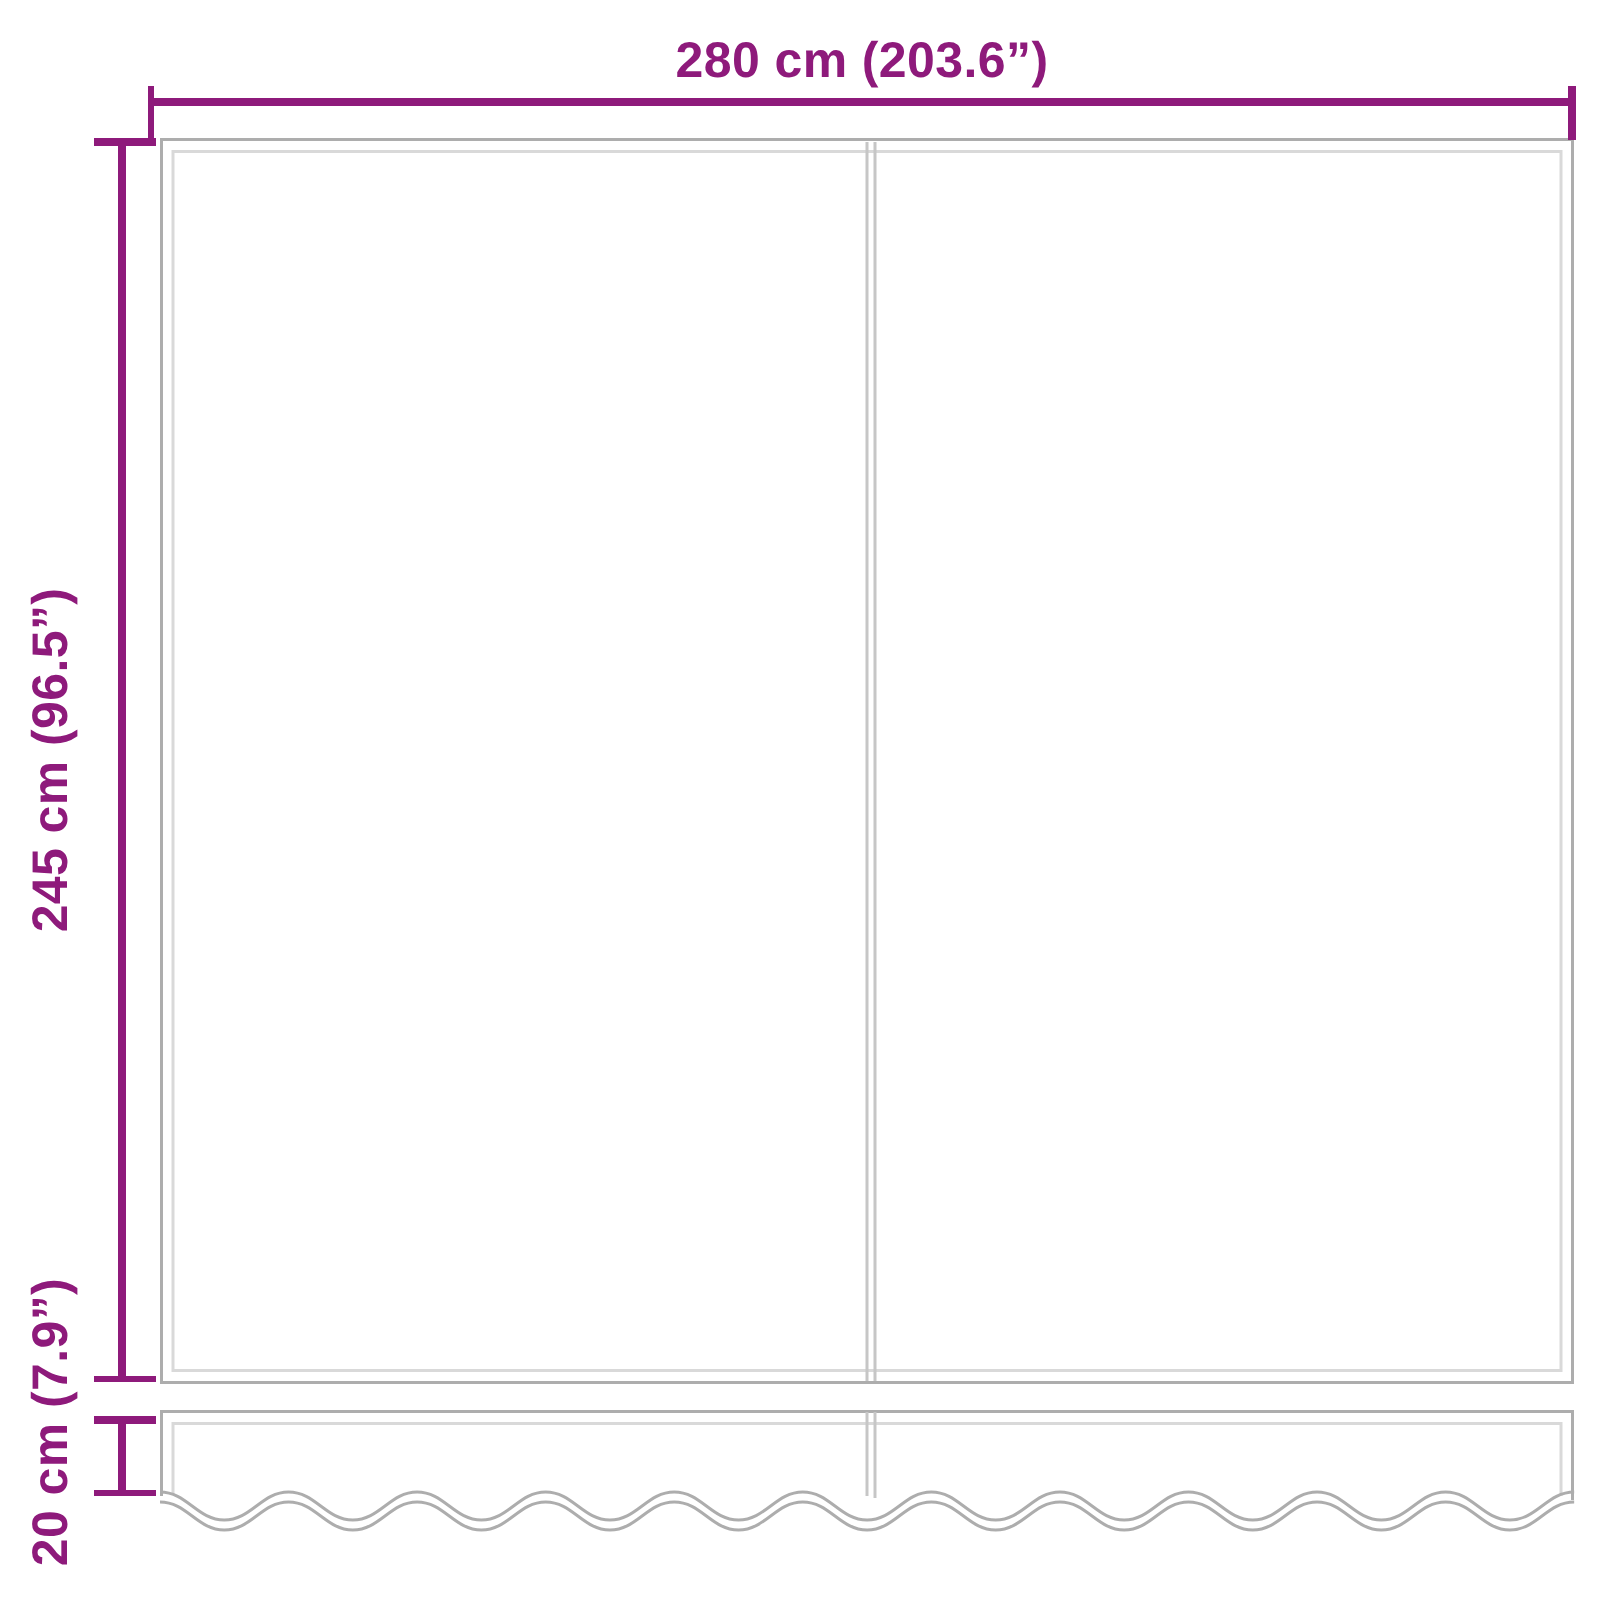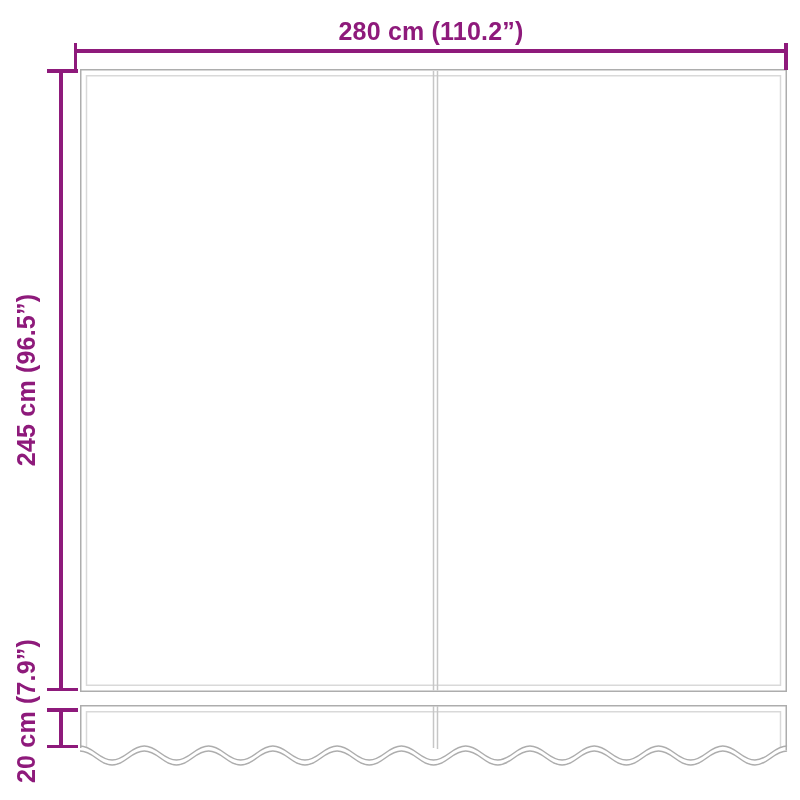--- a/index.html
+++ b/index.html
@@ -50,21 +50,21 @@
     <path d="M780.5 711 V748" stroke="var(--seam)" stroke-width="1.5"></path>
     <path d="M433.5 706 V748" stroke="var(--divider)" stroke-width="1.5"></path>
     <path d="M437.5 706 V749" stroke="var(--divider)" stroke-width="1.5"></path>
     <path stroke="var(--outline)" stroke-width="1.5" d="M 80 746 c 13.50 0 18.64 14 32.14 14 c 13.50 0 18.64 -14 32.14 -14 c 13.50 0 18.64 14 32.14 14 c 13.50 0 18.64 -14 32.14 -14 c 13.50 0 18.64 14 32.14 14 c 13.50 0 18.64 -14 32.14 -14 c 13.50 0 18.64 14 32.14 14 c 13.50 0 18.64 -14 32.14 -14 c 13.50 0 18.64 14 32.14 14 c 13.50 0 18.64 -14 32.14 -14 c 13.50 0 18.64 14 32.14 14 c 13.50 0 18.64 -14 32.14 -14 c 13.50 0 18.64 14 32.14 14 c 13.50 0 18.64 -14 32.14 -14 c 13.50 0 18.64 14 32.14 14 c 13.50 0 18.64 -14 32.14 -14 c 13.50 0 18.64 14 32.14 14 c 13.50 0 18.64 -14 32.14 -14 c 13.50 0 18.64 14 32.14 14 c 13.50 0 18.64 -14 32.14 -14 c 13.50 0 18.64 14 32.14 14 c 13.50 0 18.64 -14 32.14 -14"></path>
     <path stroke="var(--outline)" stroke-width="1.5" d="M 80 751 c 13.50 0 18.64 14 32.14 14 c 13.50 0 18.64 -14 32.14 -14 c 13.50 0 18.64 14 32.14 14 c 13.50 0 18.64 -14 32.14 -14 c 13.50 0 18.64 14 32.14 14 c 13.50 0 18.64 -14 32.14 -14 c 13.50 0 18.64 14 32.14 14 c 13.50 0 18.64 -14 32.14 -14 c 13.50 0 18.64 14 32.14 14 c 13.50 0 18.64 -14 32.14 -14 c 13.50 0 18.64 14 32.14 14 c 13.50 0 18.64 -14 32.14 -14 c 13.50 0 18.64 14 32.14 14 c 13.50 0 18.64 -14 32.14 -14 c 13.50 0 18.64 14 32.14 14 c 13.50 0 18.64 -14 32.14 -14 c 13.50 0 18.64 14 32.14 14 c 13.50 0 18.64 -14 32.14 -14 c 13.50 0 18.64 14 32.14 14 c 13.50 0 18.64 -14 32.14 -14 c 13.50 0 18.64 14 32.14 14 c 13.50 0 18.64 -14 32.14 -14"></path>
   </svg>
 
   <div class="dim" style="left:75px;top:49px;width:711px;height:3.5px;"></div>
   <div class="dim" style="left:73.5px;top:42.5px;width:3.5px;height:27.5px;"></div>
   <div class="dim" style="left:784px;top:42.5px;width:3.5px;height:27.5px;"></div>
-  <div class="dim-label" style="left:431px;top:31px;">280 cm (110.2”)</div>
+  <div class="dim-label" style="left:431px;top:31px;">280 cm (203.6”)</div>
 
   <div class="dim" style="left:59px;top:70px;width:3.5px;height:619px;"></div>
   <div class="dim" style="left:47px;top:69px;width:31px;height:3.5px;"></div>
   <div class="dim" style="left:47px;top:687.5px;width:31px;height:3.5px;"></div>
   <div class="dim-label vertical" style="left:26px;top:380px;">245 cm (96.5”)</div>
 
   <div class="dim" style="left:59px;top:710px;width:3.5px;height:36px;"></div>
   <div class="dim" style="left:47px;top:708px;width:31px;height:3.5px;"></div>
   <div class="dim" style="left:47px;top:744.5px;width:31px;height:3.5px;"></div>
   <div class="dim-label vertical" style="left:26px;top:711px;">20 cm (7.9”)</div>

